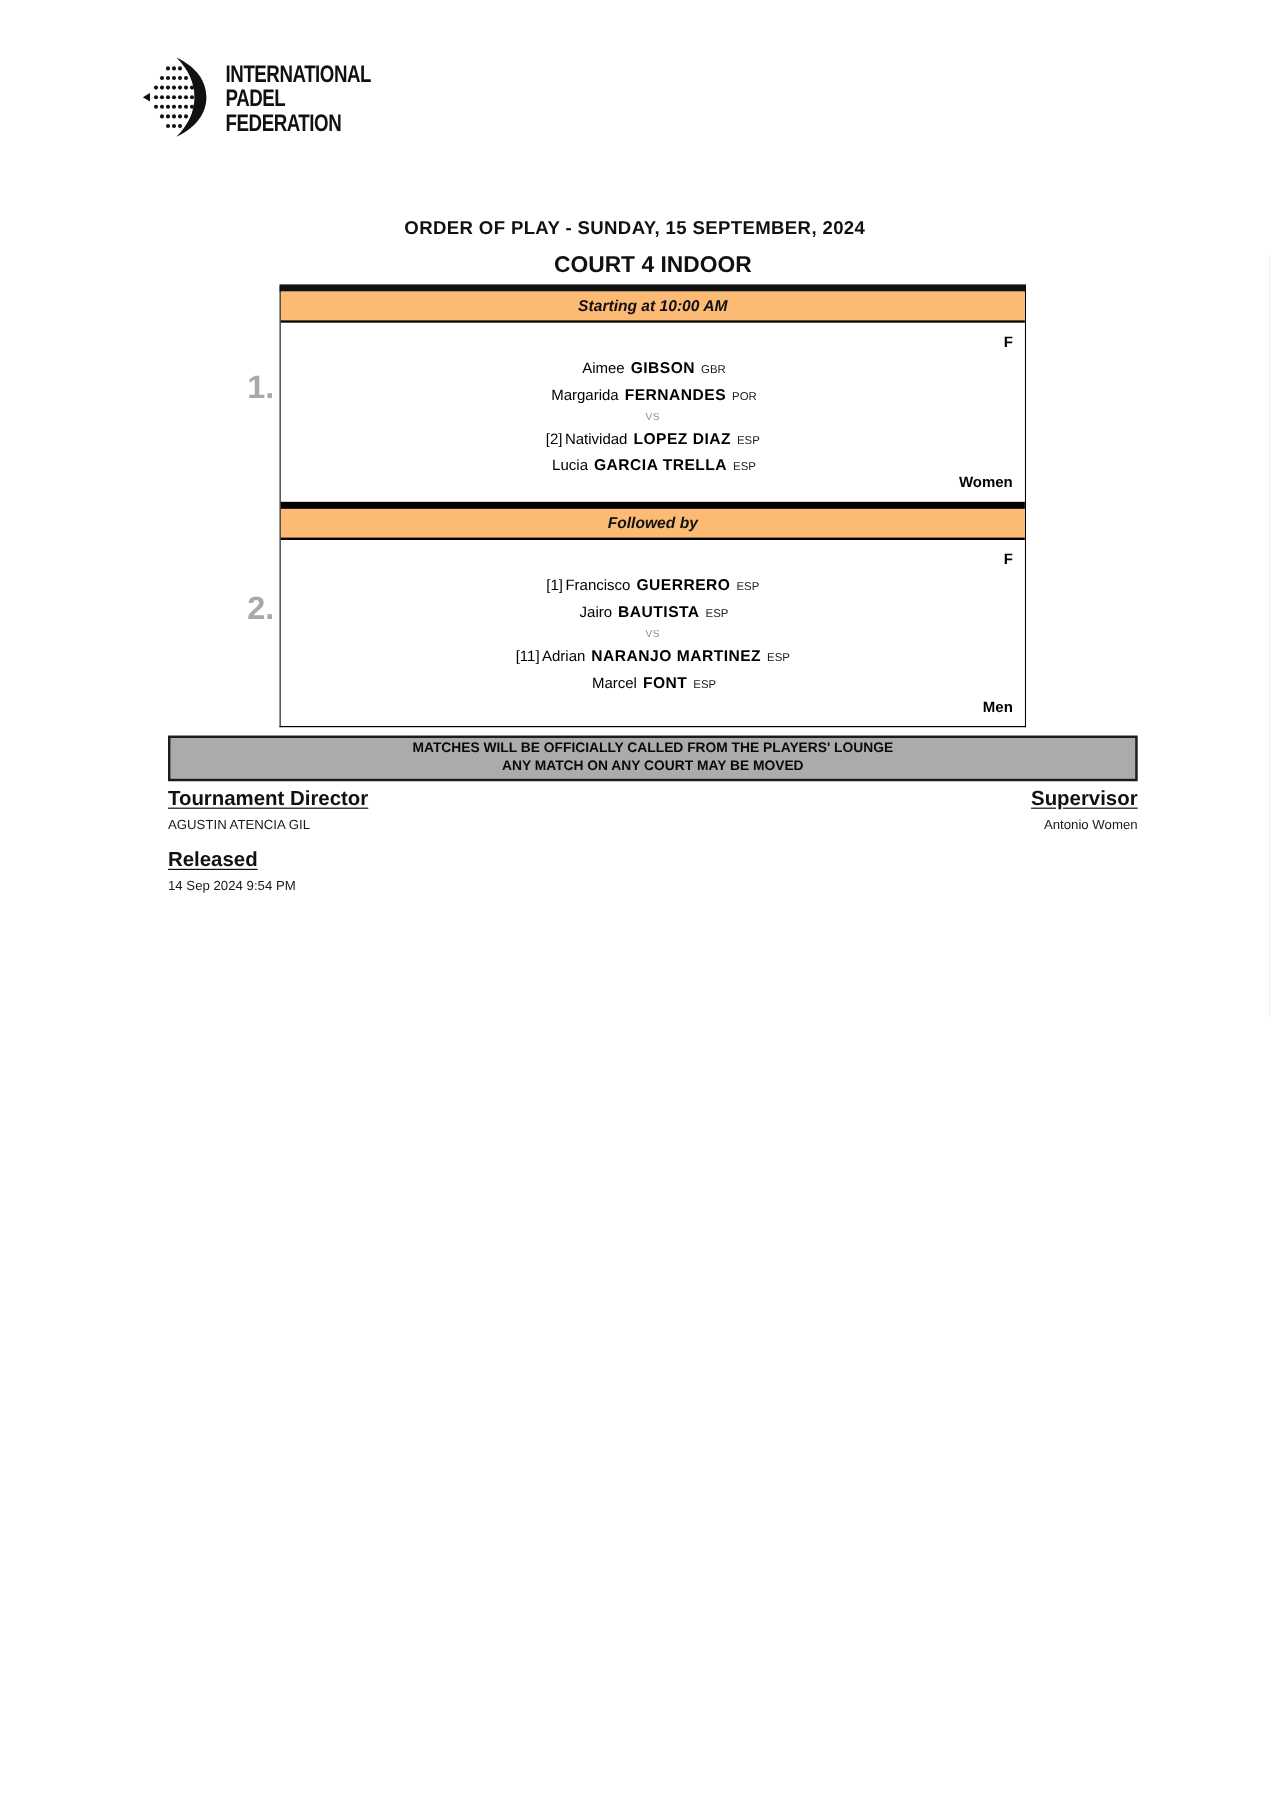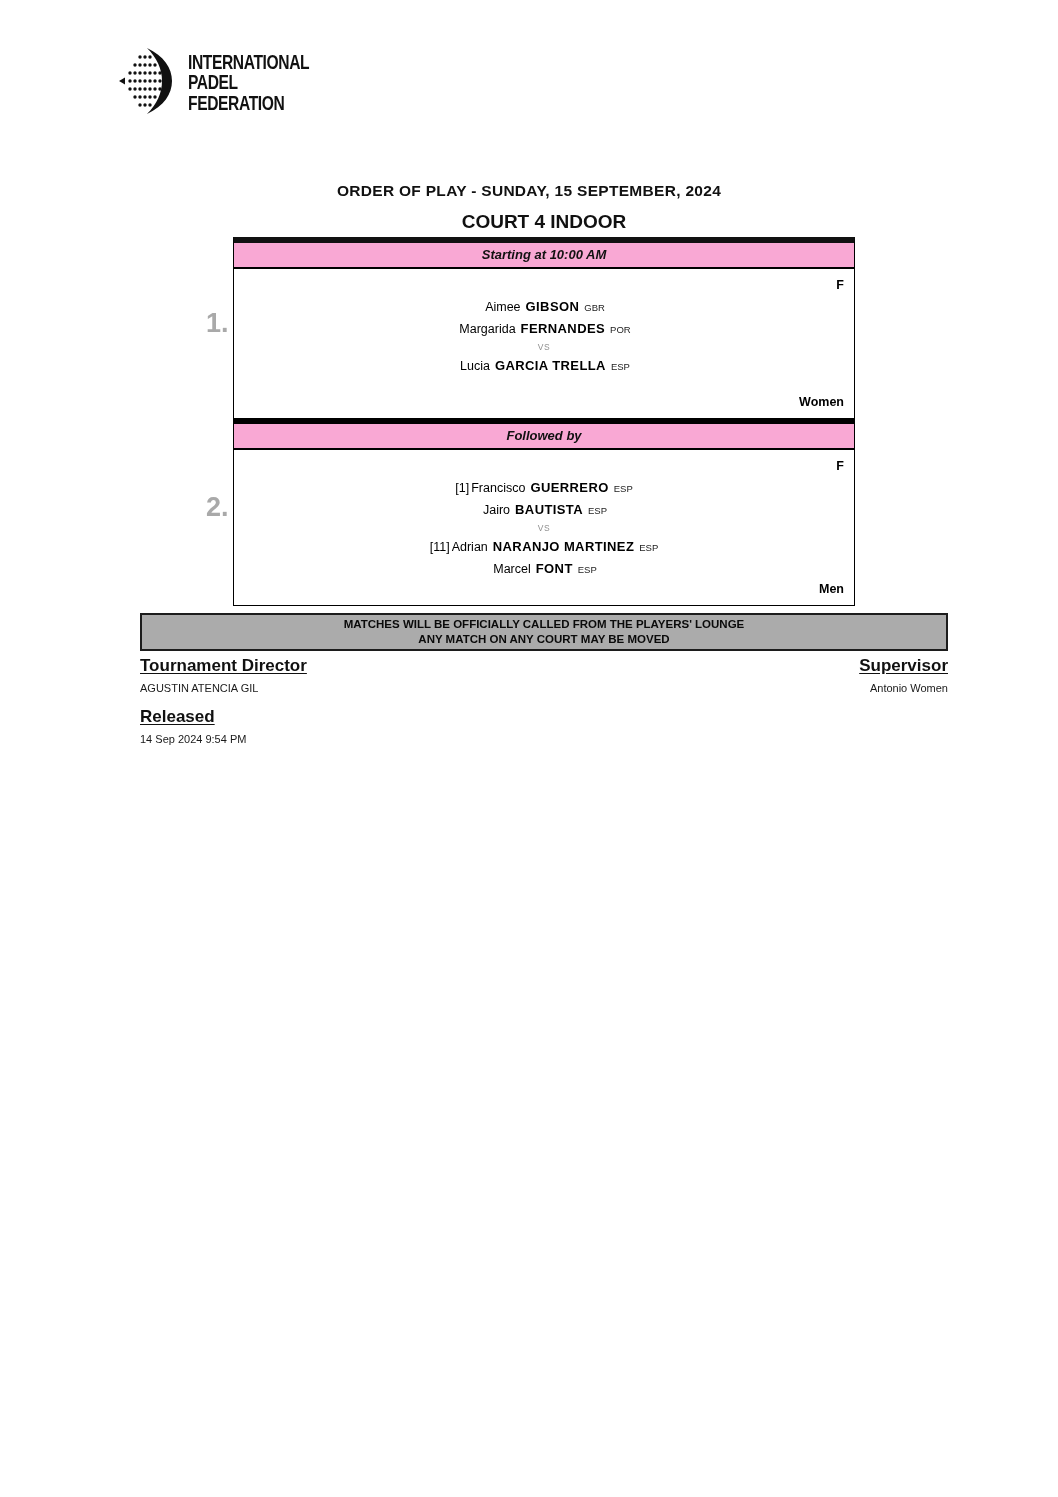--- a/index.html
+++ b/index.html
@@ -40,21 +40,21 @@
 
   
   .court { position:absolute; left:233px; top:211px; width:622px; }
   .court-title { text-align:center; font-size:19px; font-weight:bold; margin-bottom:4px; color:#111; }
   .op-table {
     border-left:1.5px solid #000; border-right:1.5px solid #000; border-bottom:1.5px solid #000;
     border-top:6px solid #111;
     background:#fff;
   }
   .slot-header {
-    background:#f9a8d4;
+    background:#fdba74;
     border-bottom:2px solid #000;
     text-align:center;
     font-size:13px; font-weight:bold; font-style:italic;
     padding:4px 0 5px 0;
     color:#111;
   }
   .slot-header.second { border-top:6px solid #000000; }
   .match-body { position:relative; background:#fff; }
   .match-body.m1 { height:149px; }
   .match-body.m2 { height:155px; }
@@ -169,20 +169,23 @@
         <div class="round-label">F</div>
         <div class="players">
           <div class="player-line">
             <span class="first">Aimee</span><span class="last">GIBSON</span><span class="country">GBR</span>
           </div>
           <div class="player-line">
             <span class="first">Margarida</span><span class="last">FERNANDES</span><span class="country">POR</span>
           </div>
           <div class="vs-line">VS</div>
           <div class="player-line">
+            <span class="seed">[2]</span><span class="first">Natividad</span><span class="last">LOPEZ DIAZ</span><span class="country">ESP</span>
+          </div>
+          <div class="player-line">
             <span class="first">Lucia</span><span class="last">GARCIA TRELLA</span><span class="country">ESP</span>
           </div>
         </div>
         <div class="category-label">Women</div>
       </div>
 
       <div class="slot-header second">Followed by</div>
 
       <div class="match-body m2">
         <div class="round-label">F</div>

